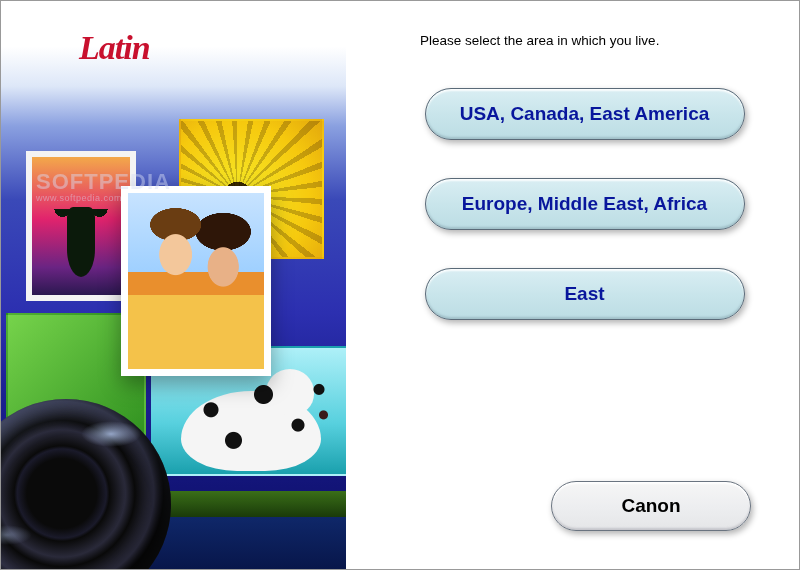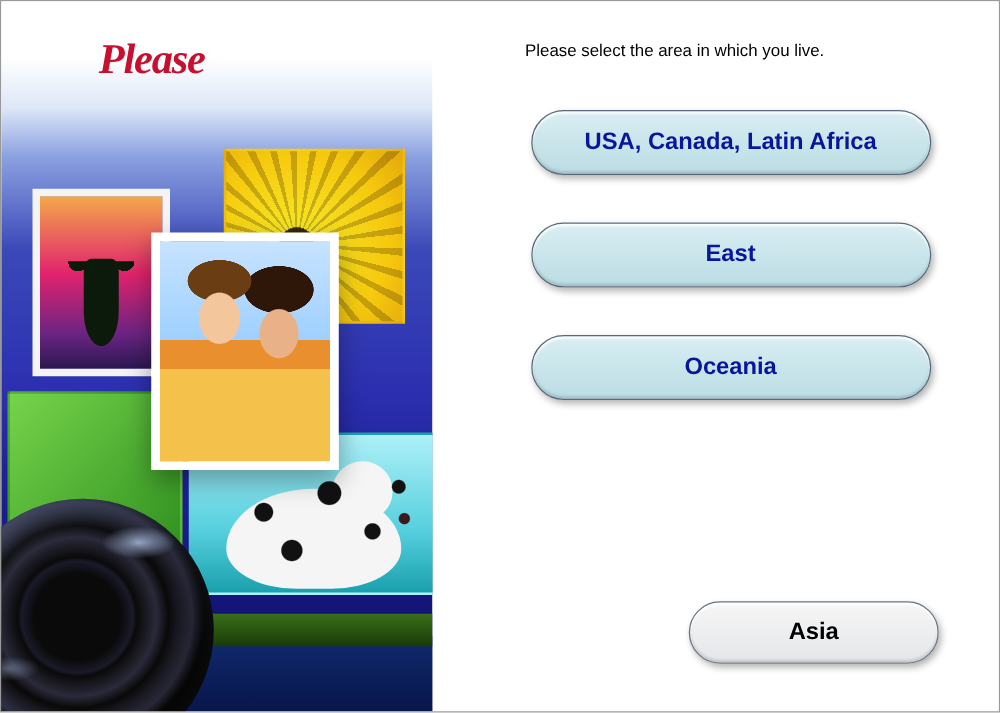--- a/index.html
+++ b/index.html
@@ -138,38 +138,42 @@
     cursor: pointer;
     font-family: Arial, sans-serif;
   }
 </style>
 </head>
 <body>
 
 <div class="container">
 
   <div class="left-panel">
-    <div class="logo">Please</div>
+    <div class="logo">Latin</div>
+    <div class="watermark">
+      <div class="w1">SOFTPEDIA</div>
+      <div class="w2">www.softpedia.com</div>
+    </div>
     <div class="sq sq-yellow"></div>
     <div class="sq sq-purple"></div>
     <div class="sq sq-green"></div>
     <div class="sq sq-cyan"></div>
     <div class="sq-dalm"></div>
     <div class="photo-kids"></div>
     <div class="grass"></div>
     <div class="lens"></div>
   </div>
 
   <div class="right-panel">
     <div class="instruction">Please select the area in which you live.</div>
 
     <div class="region-buttons">
-      <div class="region-btn">USA, Canada, Latin Africa</div>
+      <div class="region-btn">USA, Canada, East America</div>
+      <div class="region-btn">Europe, Middle East, Africa</div>
       <div class="region-btn">East</div>
-      <div class="region-btn">Oceania</div>
     </div>
 
     <div class="exit-wrap">
-      <div class="exit-btn">Asia</div>
+      <div class="exit-btn">Canon</div>
     </div>
   </div>
 
 </div>
 
 </body></html>

